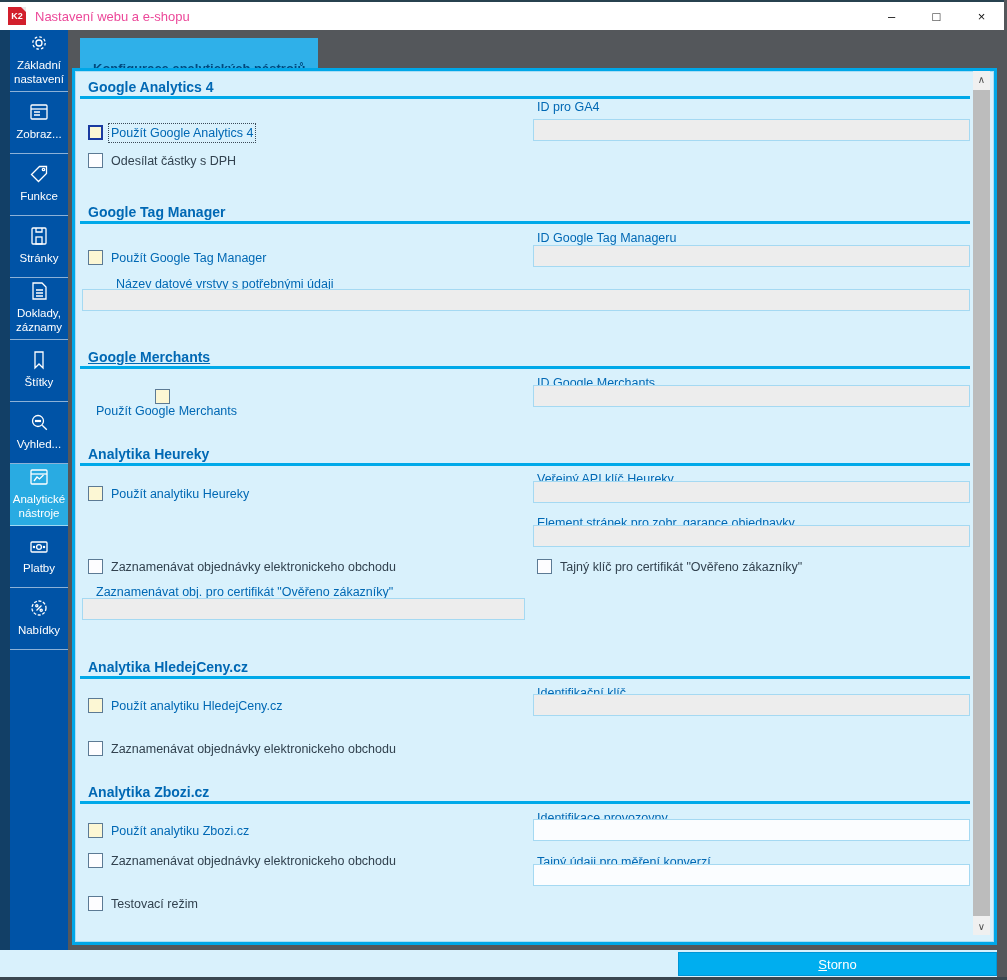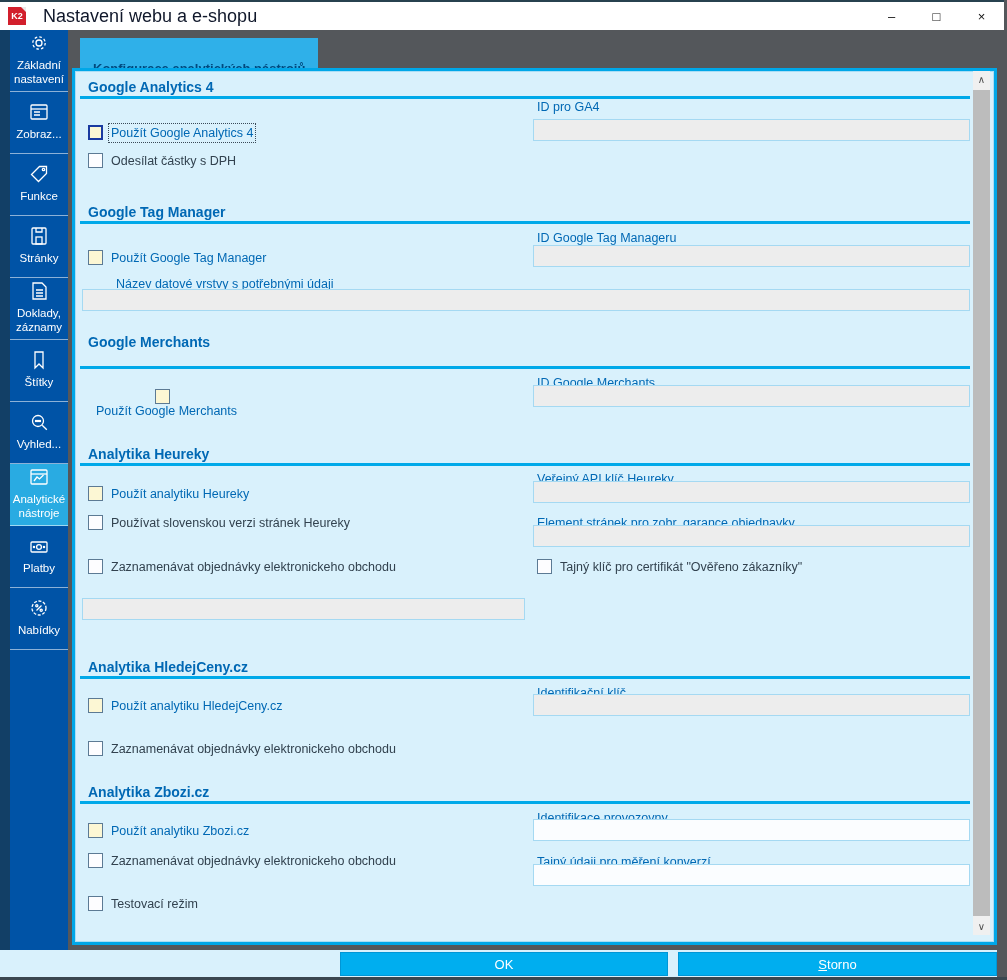--- a/index.html
+++ b/index.html
@@ -10,21 +10,21 @@
     -webkit-font-smoothing:antialiased;
   }
   
   .titlebar{position:absolute;left:0;top:0;width:1004px;height:30px;background:#fff;
     border-top:2px solid #27414f;box-sizing:border-box;display:flex;align-items:center;}
   .app-logo{width:18px;height:18px;margin-left:8px;background:#d21f2c;color:#fff;
     font-size:9px;font-weight:bold;display:flex;align-items:center;justify-content:center;
     position:relative;flex:0 0 auto;}
   .app-logo::after{content:"";position:absolute;right:0;top:0;border-style:solid;
     border-width:0 5px 5px 0;border-color:transparent #e9e9e9 transparent transparent;}
-  .title-text{margin-left:17px;font-size:18px;color:#0f172a;}
+  .title-text{margin-left:9px;font-size:13px;color:#ec4899;}
   .win-controls{margin-left:auto;display:flex;height:100%;}
   .win-btn{width:45px;height:100%;display:flex;align-items:center;justify-content:center;
     font-size:13px;color:#111;cursor:default;}
   
   .edge-strip{position:absolute;left:0;top:30px;width:10px;height:920px;background:#123f66;}
   .sidebar{position:absolute;left:10px;top:30px;width:58px;height:920px;background:#0053a6;}
   .side-item{width:100%;box-sizing:border-box;padding:1px 2px 5px 2px;display:flex;
     flex-direction:column;align-items:center;justify-content:center;min-height:62px;
     border-bottom:1px solid rgba(255,255,255,.55);}
   .side-item .lbl{color:#fff;font-size:11.5px;line-height:14px;text-align:center;margin-top:4px;}
@@ -205,51 +205,48 @@
   <div class="sec-rule" style="left:5px;top:150px;width:890px;"></div>
   <div class="flabel" style="left:462px;top:160px;">ID Google Tag Manageru</div>
   <input class="tinput" style="left: 458px; top: 174px; width: 437px;">
   <div class="cbrow" style="left:13px;top:178px;">
     <div class="cb yellow"></div>
     <span class="cbl blue">Použít Google Tag Manager</span>
   </div>
   <div class="flabel" style="left:21px;top:206px;margin-left:20px;">Název datové vrstvy s potřebnými údaji</div>
   <input class="tinput" style="left: 7px; top: 218px; width: 888px;">
 
-  <div class="sec-title" style="left:13px;top:263px;">Google Merchants</div>
+  <div class="sec-title" style="left:13px;top:278px;text-decoration:underline;">Google Merchants</div>
   <div class="sec-rule" style="left:5px;top:295px;width:890px;"></div>
   <div class="flabel" style="left:462px;top:305px;">ID Google Merchants</div>
   <input class="tinput" style="left: 458px; top: 314px; width: 437px;">
   <div class="cbrow" style="left:13px;top:318px;flex-direction:column;">
     <div class="cb yellow"></div>
     <span class="cbl blue">Použít Google Merchants</span>
   </div>
 
   <div class="sec-title" style="left:13px;top:375px;">Analytika Heureky</div>
   <div class="sec-rule" style="left:5px;top:392px;width:890px;"></div>
   <div class="flabel" style="left:462px;top:401px;">Veřejný API klíč Heureky</div>
   <input class="tinput" style="left: 458px; top: 410px; width: 437px;">
   <div class="cbrow" style="left:13px;top:414px;">
     <div class="cb yellow"></div>
     <span class="cbl blue">Použít analytiku Heureky</span>
   </div>
-  <div class="cbrow" style="left:13px;top:443px;">
-    <div class="cb"></div>
-    <span class="cbl">Používat slovenskou verzi stránek Heureky</span>
-  </div>
   <div class="flabel" style="left:462px;top:445px;">Element stránek pro zobr. garance objednavky</div>
   <input class="tinput" style="left: 458px; top: 454px; width: 437px;">
   <div class="cbrow" style="left:13px;top:487px;">
     <div class="cb"></div>
     <span class="cbl">Zaznamenávat objednávky elektronickeho obchodu</span>
   </div>
   <div class="cbrow" style="left:462px;top:487px;">
     <div class="cb"></div>
     <span class="cbl">Tajný klíč pro certifikát "Ověřeno zákazníky"</span>
   </div>
+  <div class="flabel" style="left:21px;top:514px;">Zaznamenávat obj. pro certifikát "Ověřeno zákazníky"</div>
   <input class="tinput" style="left: 7px; top: 527px; width: 443px;">
 
   <div class="sec-title" style="left:13px;top:588px;">Analytika HledejCeny.cz</div>
   <div class="sec-rule" style="left:5px;top:605px;width:890px;"></div>
   <div class="flabel" style="left:462px;top:615px;">Identifikační klíč</div>
   <input class="tinput" style="left: 458px; top: 623px; width: 437px;">
   <div class="cbrow" style="left:13px;top:626px;">
     <div class="cb yellow"></div>
     <span class="cbl blue">Použít analytiku HledejCeny.cz</span>
   </div>
@@ -278,19 +275,18 @@
   </div>
 </div>
 
 <div class="sb">
   <div class="sb-btn up">∧</div>
   <div class="sb-thumb"></div>
   <div class="sb-btn down">∨</div>
 </div>
 
 <div class="footer">
-  <div class="btn ok">OK</div>
   <div class="btn cancel">
     <span style="text-decoration:underline;">S</span>
       <span>torno</span>
   </div>
 </div>
 <div class="bottom-border"></div>
 
 </body></html>

